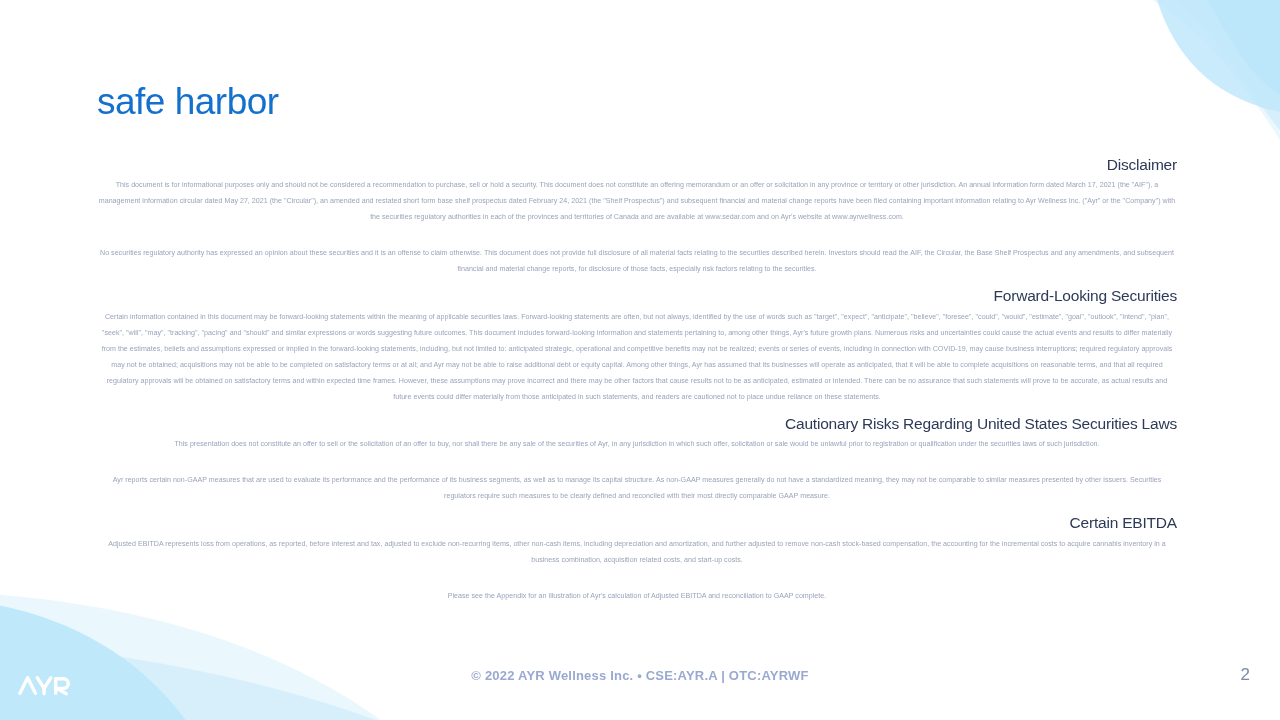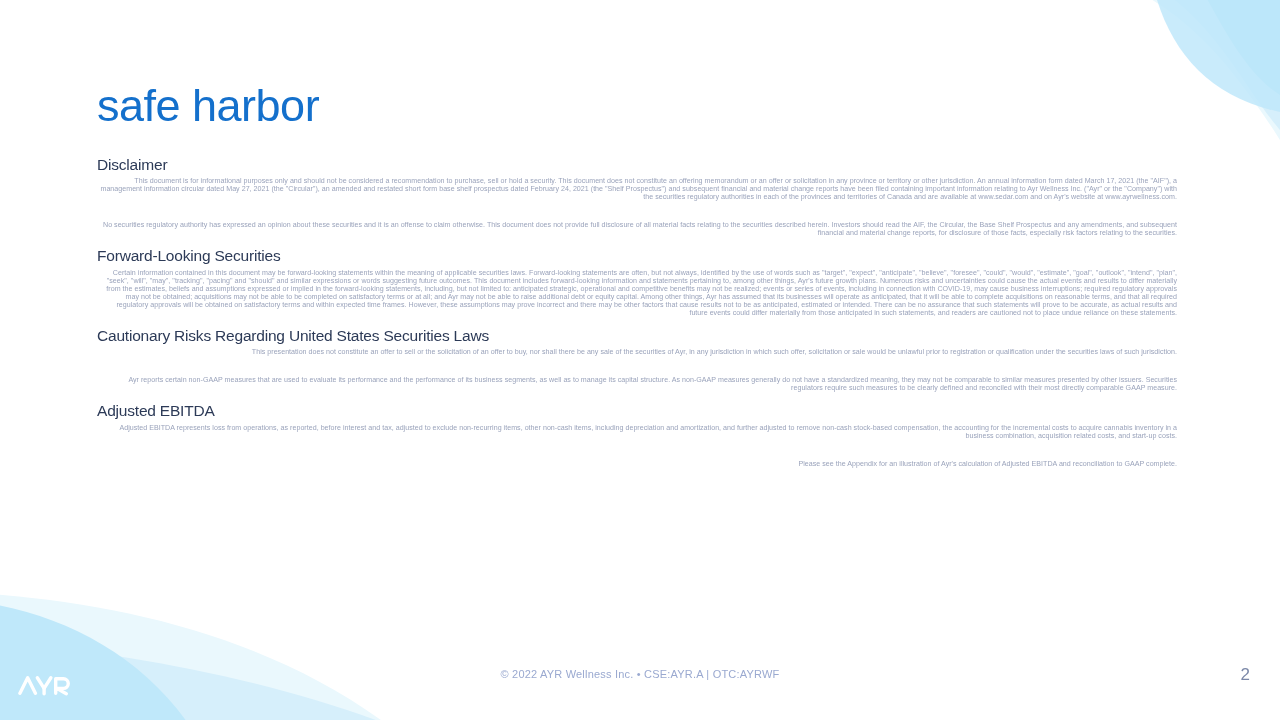--- a/index.html
+++ b/index.html
@@ -31,21 +31,21 @@
     width: 1280px;
     height: 720px;
     pointer-events: none;
   }
 
   
   .title {
     position: absolute;
     left: 97px;
     top: 83px;
-    font-size: 45px;
+    font-size: 37px;
     line-height: 1.0;
     font-weight: 400;
     letter-spacing: -0.5px;
     color: #1470cc;
   }
 
   
   .content {
     position: absolute;
     left: 97px;
@@ -53,44 +53,46 @@
     width: 1080px;
   }
 
   .sec-head {
     font-size: 15.5px;
     line-height: 1.25;
     font-weight: 400;
     color: #2c3a57;
     letter-spacing: -0.2px;
     margin-top: 9px;
+    text-align: right;
   }
   .sec-head:first-child { margin-top: 0; }
 
   .sec-body {
     font-size: 7.1px;
-    line-height: 8px;
+    line-height: 16px;
     color: #9aa3bb;
     letter-spacing: 0.02px;
     margin-top: 3px;
-    text-align: right;
+    text-align: center;
   }
 
   .sec-body + .sec-body { margin-top: 20px; }
 
   
   .footer-center {
     position: absolute;
     left: 0;
     right: 0;
     top: 668px;
     text-align: center;
-    font-size: 11px;
+    font-size: 13px;
     letter-spacing: 0.2px;
     color: #9aa9d0;
+    font-weight: bold;
   }
 
   .page-num {
     position: absolute;
     right: 30px;
     top: 665px;
     font-size: 17px;
     color: #7b88a8;
   }
 
@@ -128,21 +130,21 @@
     <p class="sec-body">No securities regulatory authority has expressed an opinion about these securities and it is an offense to claim otherwise. This document does not provide full disclosure of all material facts relating to the securities described herein. Investors should read the AIF, the Circular, the Base Shelf Prospectus and any amendments, and subsequent financial and material change reports, for disclosure of those facts, especially risk factors relating to the securities.</p>
 
     <h2 class="sec-head">Forward-Looking Securities</h2>
     <p class="sec-body">Certain information contained in this document may be forward-looking statements within the meaning of applicable securities laws. Forward-looking statements are often, but not always, identified by the use of words such as "target", "expect", "anticipate", "believe", "foresee", "could", "would", "estimate", "goal", "outlook", "intend", "plan", "seek", "will", "may", "tracking", "pacing" and "should" and similar expressions or words suggesting future outcomes. This document includes forward-looking information and statements pertaining to, among other things, Ayr's future growth plans. Numerous risks and uncertainties could cause the actual events and results to differ materially from the estimates, beliefs and assumptions expressed or implied in the forward-looking statements, including, but not limited to: anticipated strategic, operational and competitive benefits may not be realized; events or series of events, including in connection with COVID-19, may cause business interruptions; required regulatory approvals may not be obtained; acquisitions may not be able to be completed on satisfactory terms or at all; and Ayr may not be able to raise additional debt or equity capital. Among other things, Ayr has assumed that its businesses will operate as anticipated, that it will be able to complete acquisitions on reasonable terms, and that all required regulatory approvals will be obtained on satisfactory terms and within expected time frames. However, these assumptions may prove incorrect and there may be other factors that cause results not to be as anticipated, estimated or intended. There can be no assurance that such statements will prove to be accurate, as actual results and future events could differ materially from those anticipated in such statements, and readers are cautioned not to place undue reliance on these statements.</p>
 
     <h2 class="sec-head">Cautionary Risks Regarding United States Securities Laws</h2>
     <p class="sec-body">This presentation does not constitute an offer to sell or the solicitation of an offer to buy, nor shall there be any sale of the securities of Ayr, in any jurisdiction in which such offer, solicitation or sale would be unlawful prior to registration or qualification under the securities laws of such jurisdiction.</p>
 
     <p class="sec-body">Ayr reports certain non-GAAP measures that are used to evaluate its performance and the performance of its business segments, as well as to manage its capital structure. As non-GAAP measures generally do not have a standardized meaning, they may not be comparable to similar measures presented by other issuers. Securities regulators require such measures to be clearly defined and reconciled with their most directly comparable GAAP measure.</p>
 
-    <h2 class="sec-head">Adjusted EBITDA</h2>
+    <h2 class="sec-head">Certain EBITDA</h2>
     <p class="sec-body">Adjusted EBITDA represents loss from operations, as reported, before interest and tax, adjusted to exclude non-recurring items, other non-cash items, including depreciation and amortization, and further adjusted to remove non-cash stock-based compensation, the accounting for the incremental costs to acquire cannabis inventory in a business combination, acquisition related costs, and start-up costs.</p>
     <p class="sec-body">Please see the Appendix for an illustration of Ayr's calculation of Adjusted EBITDA and reconciliation to GAAP complete.</p>
 
   </div>
 
   <div class="footer-center">© 2022 AYR Wellness Inc.  •  CSE:AYR.A | OTC:AYRWF</div>
 
   <div class="page-num">2</div>
 
   <svg class="logo" viewBox="0 0 120 46" aria-hidden="true">

